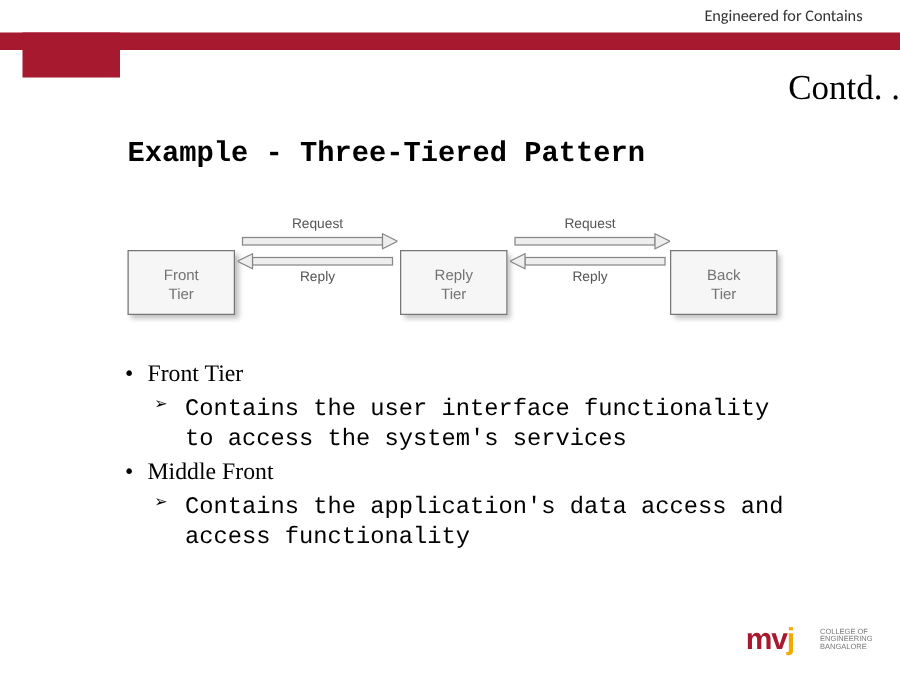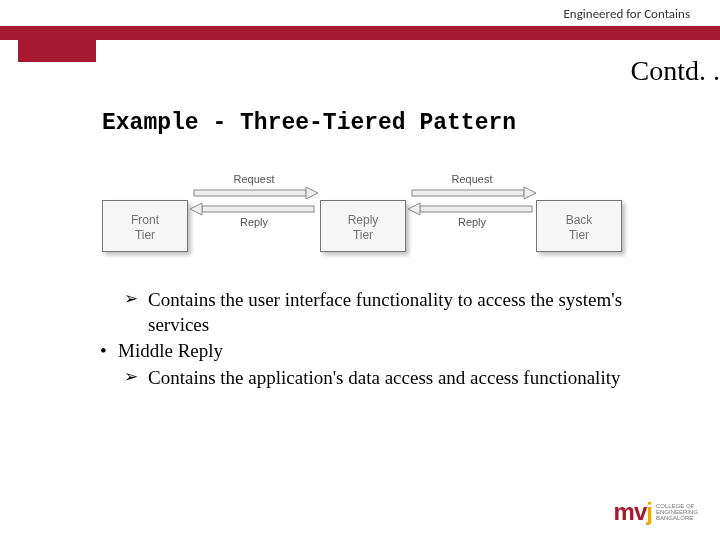--- a/index.html
+++ b/index.html
@@ -104,31 +104,31 @@
     top: 288px;
     left: 100px;
     width: 530px;
     font-size: 19px;
     font-family: 'Times New Roman', serif;
     line-height: 1.3;
   }
   .content ul { list-style: none; margin: 0; padding: 0; }
   .content .b1 { padding-left: 18px; position: relative; margin-bottom: 2px; }
   .content .b1::before { content: '\2022'; position: absolute; left: 0; }
-  .content .b2 { padding-left: 48px; position: relative; margin-bottom: 2px; }
+  .content .b2 { padding-left: 48px; position: relative; margin-bottom: 2px; font-family: Liberation Mono, monospace; }
   .content .b2::before { content: '\27A2'; position: absolute; left: 24px; font-size: 17px; }
 
   
   .logo {
     position: absolute;
     right: 22px;
     bottom: 14px;
     display: flex;
     align-items: center;
-    gap: 4px;
+    gap: 21px;
     margin-top: 12px;
   }
   .logo-mark {
     font-family: Arial, sans-serif;
     font-weight: bold;
     font-size: 24px;
     color: #a6192e;
     letter-spacing: -1px;
   }
   .logo-mark .j { color: #f2a900; }
@@ -188,22 +188,23 @@
   </div>
 
   <div class="tier back">
     <span>Back</span><br>
     <span>Tier</span>
   </div>
 </div>
 
 <div class="content">
   <ul>
+    <li class="b1">Front Tier</li>
     <li class="b2">Contains the user interface functionality to access the system's services</li>
-    <li class="b1">Middle Reply</li>
+    <li class="b1">Middle Front</li>
     <li class="b2">Contains the application's data access and access functionality</li>
   </ul>
 </div>
 
 <div class="logo">
   <span class="logo-mark">
     <span>m</span><span>v</span><span class="j">j</span>
   </span>
   <span class="logo-sub">
     <span>COLLEGE OF</span><br>

